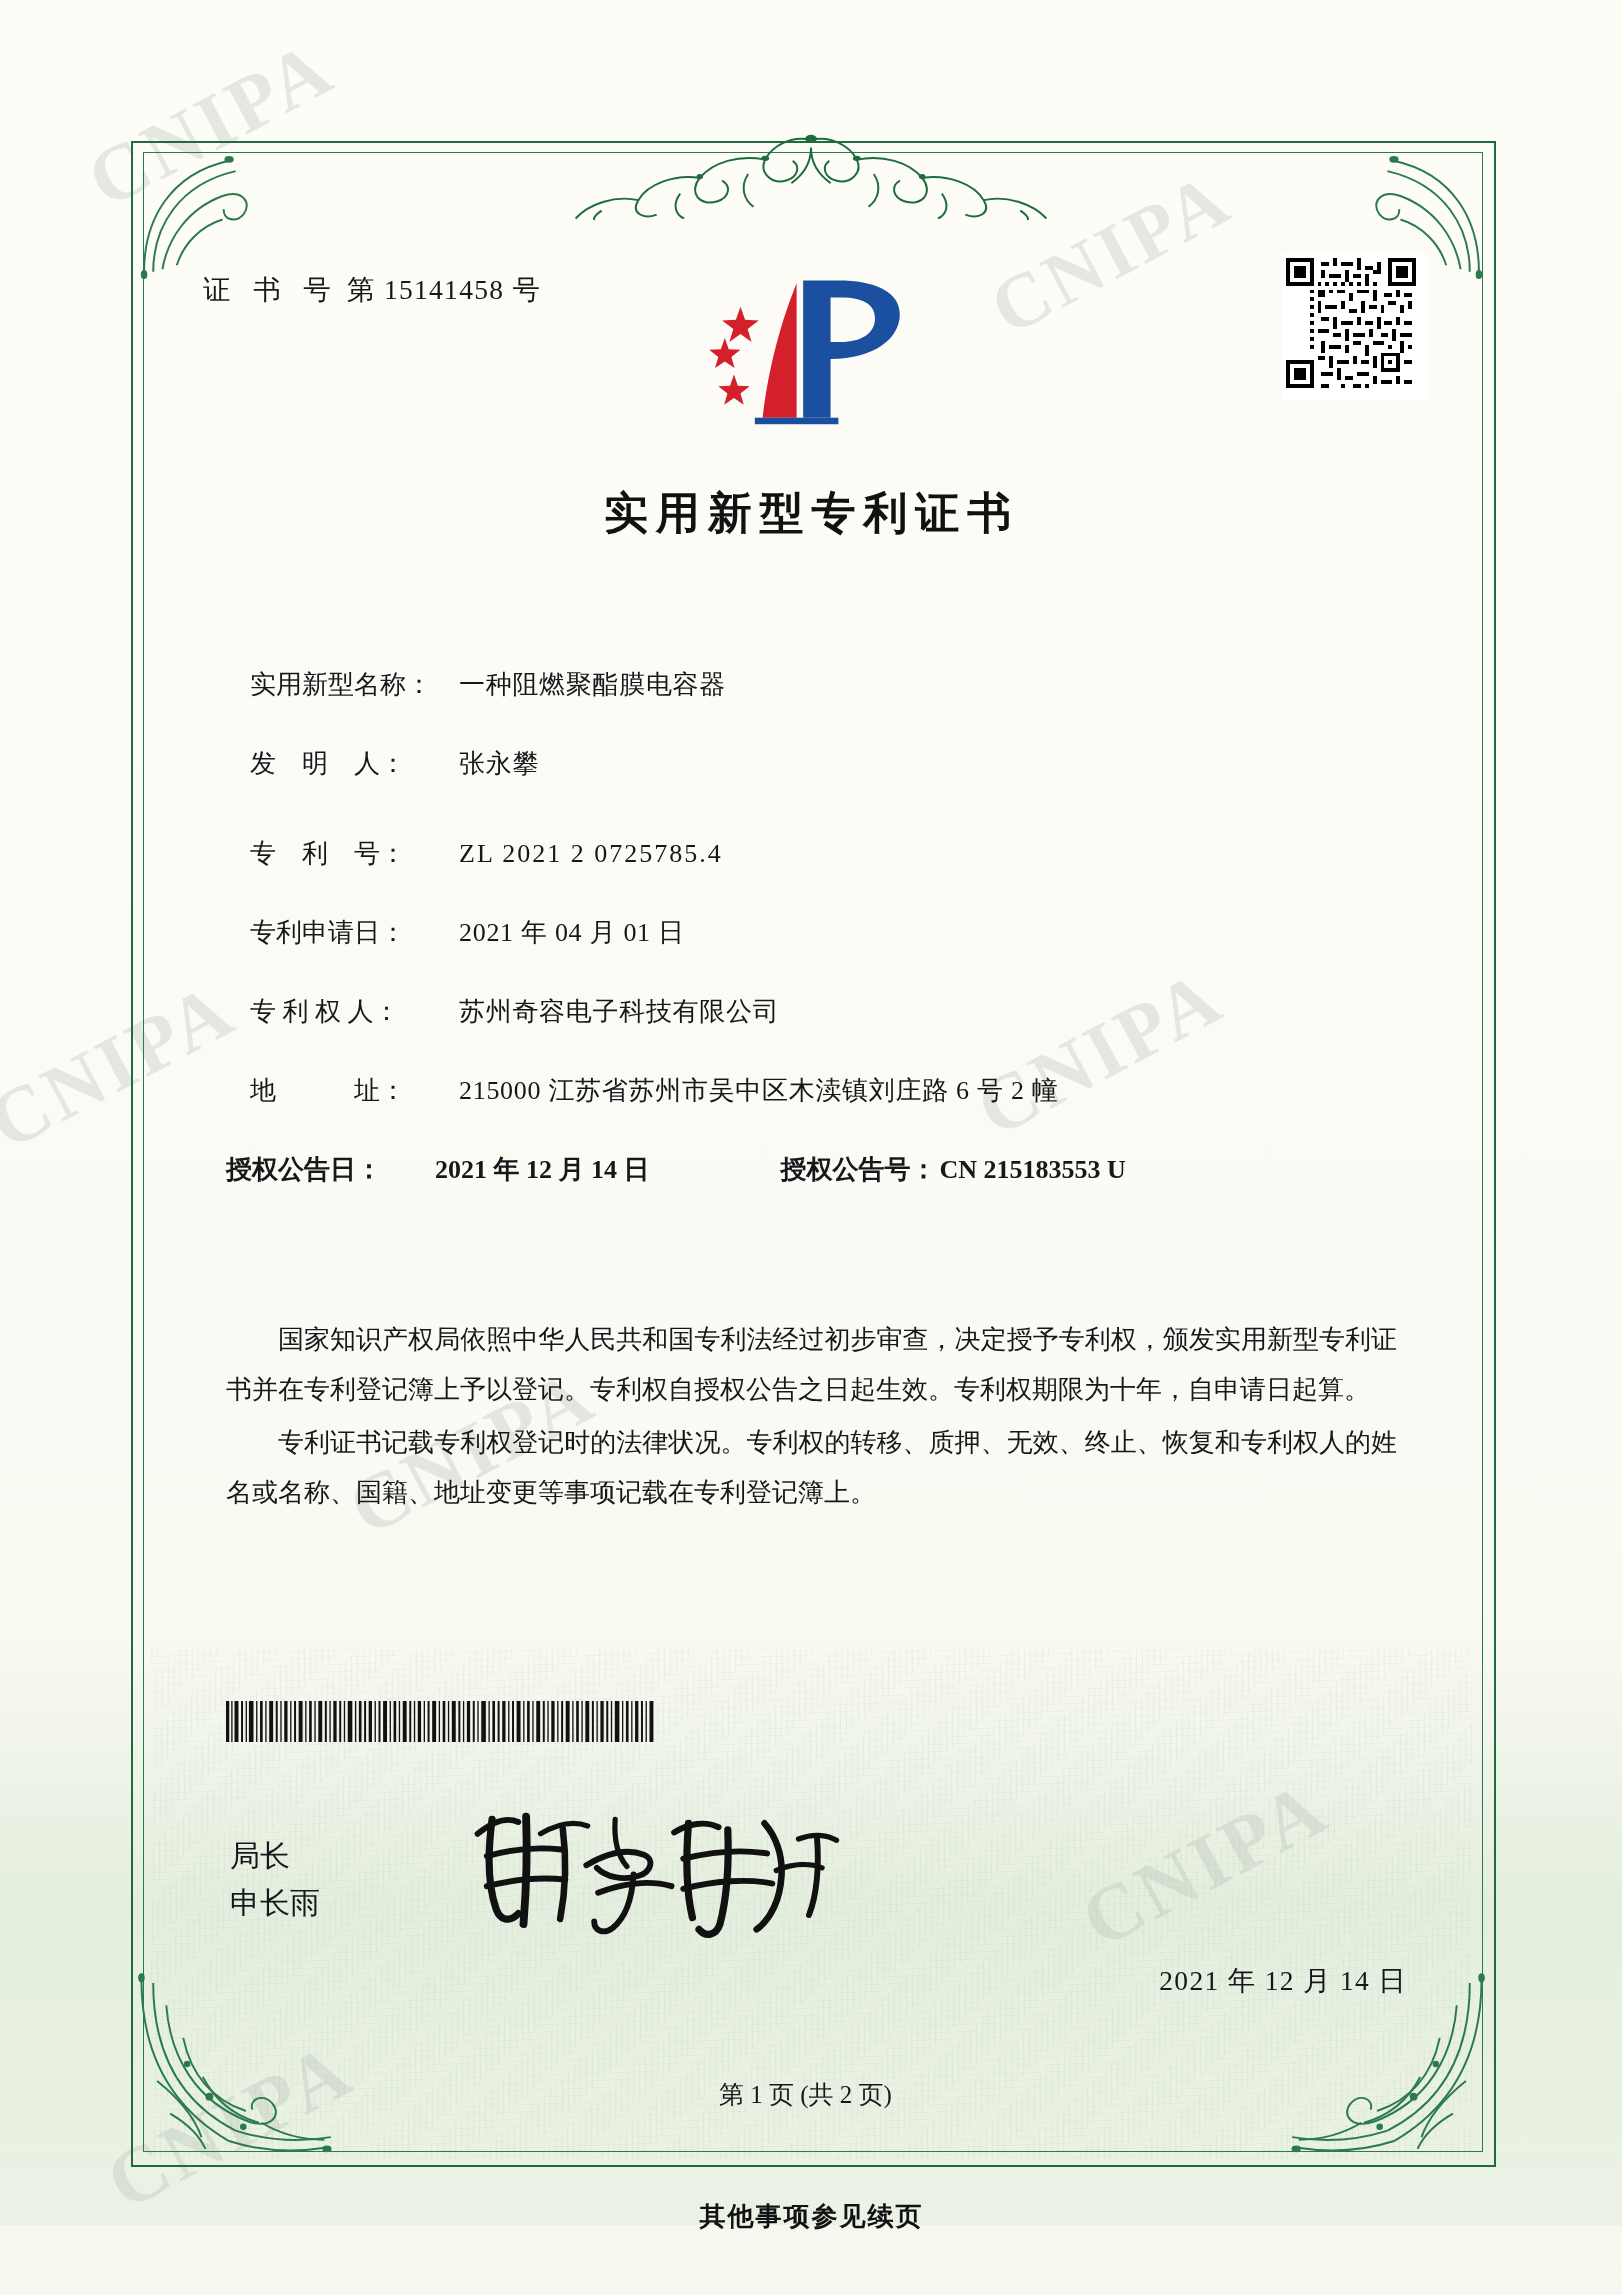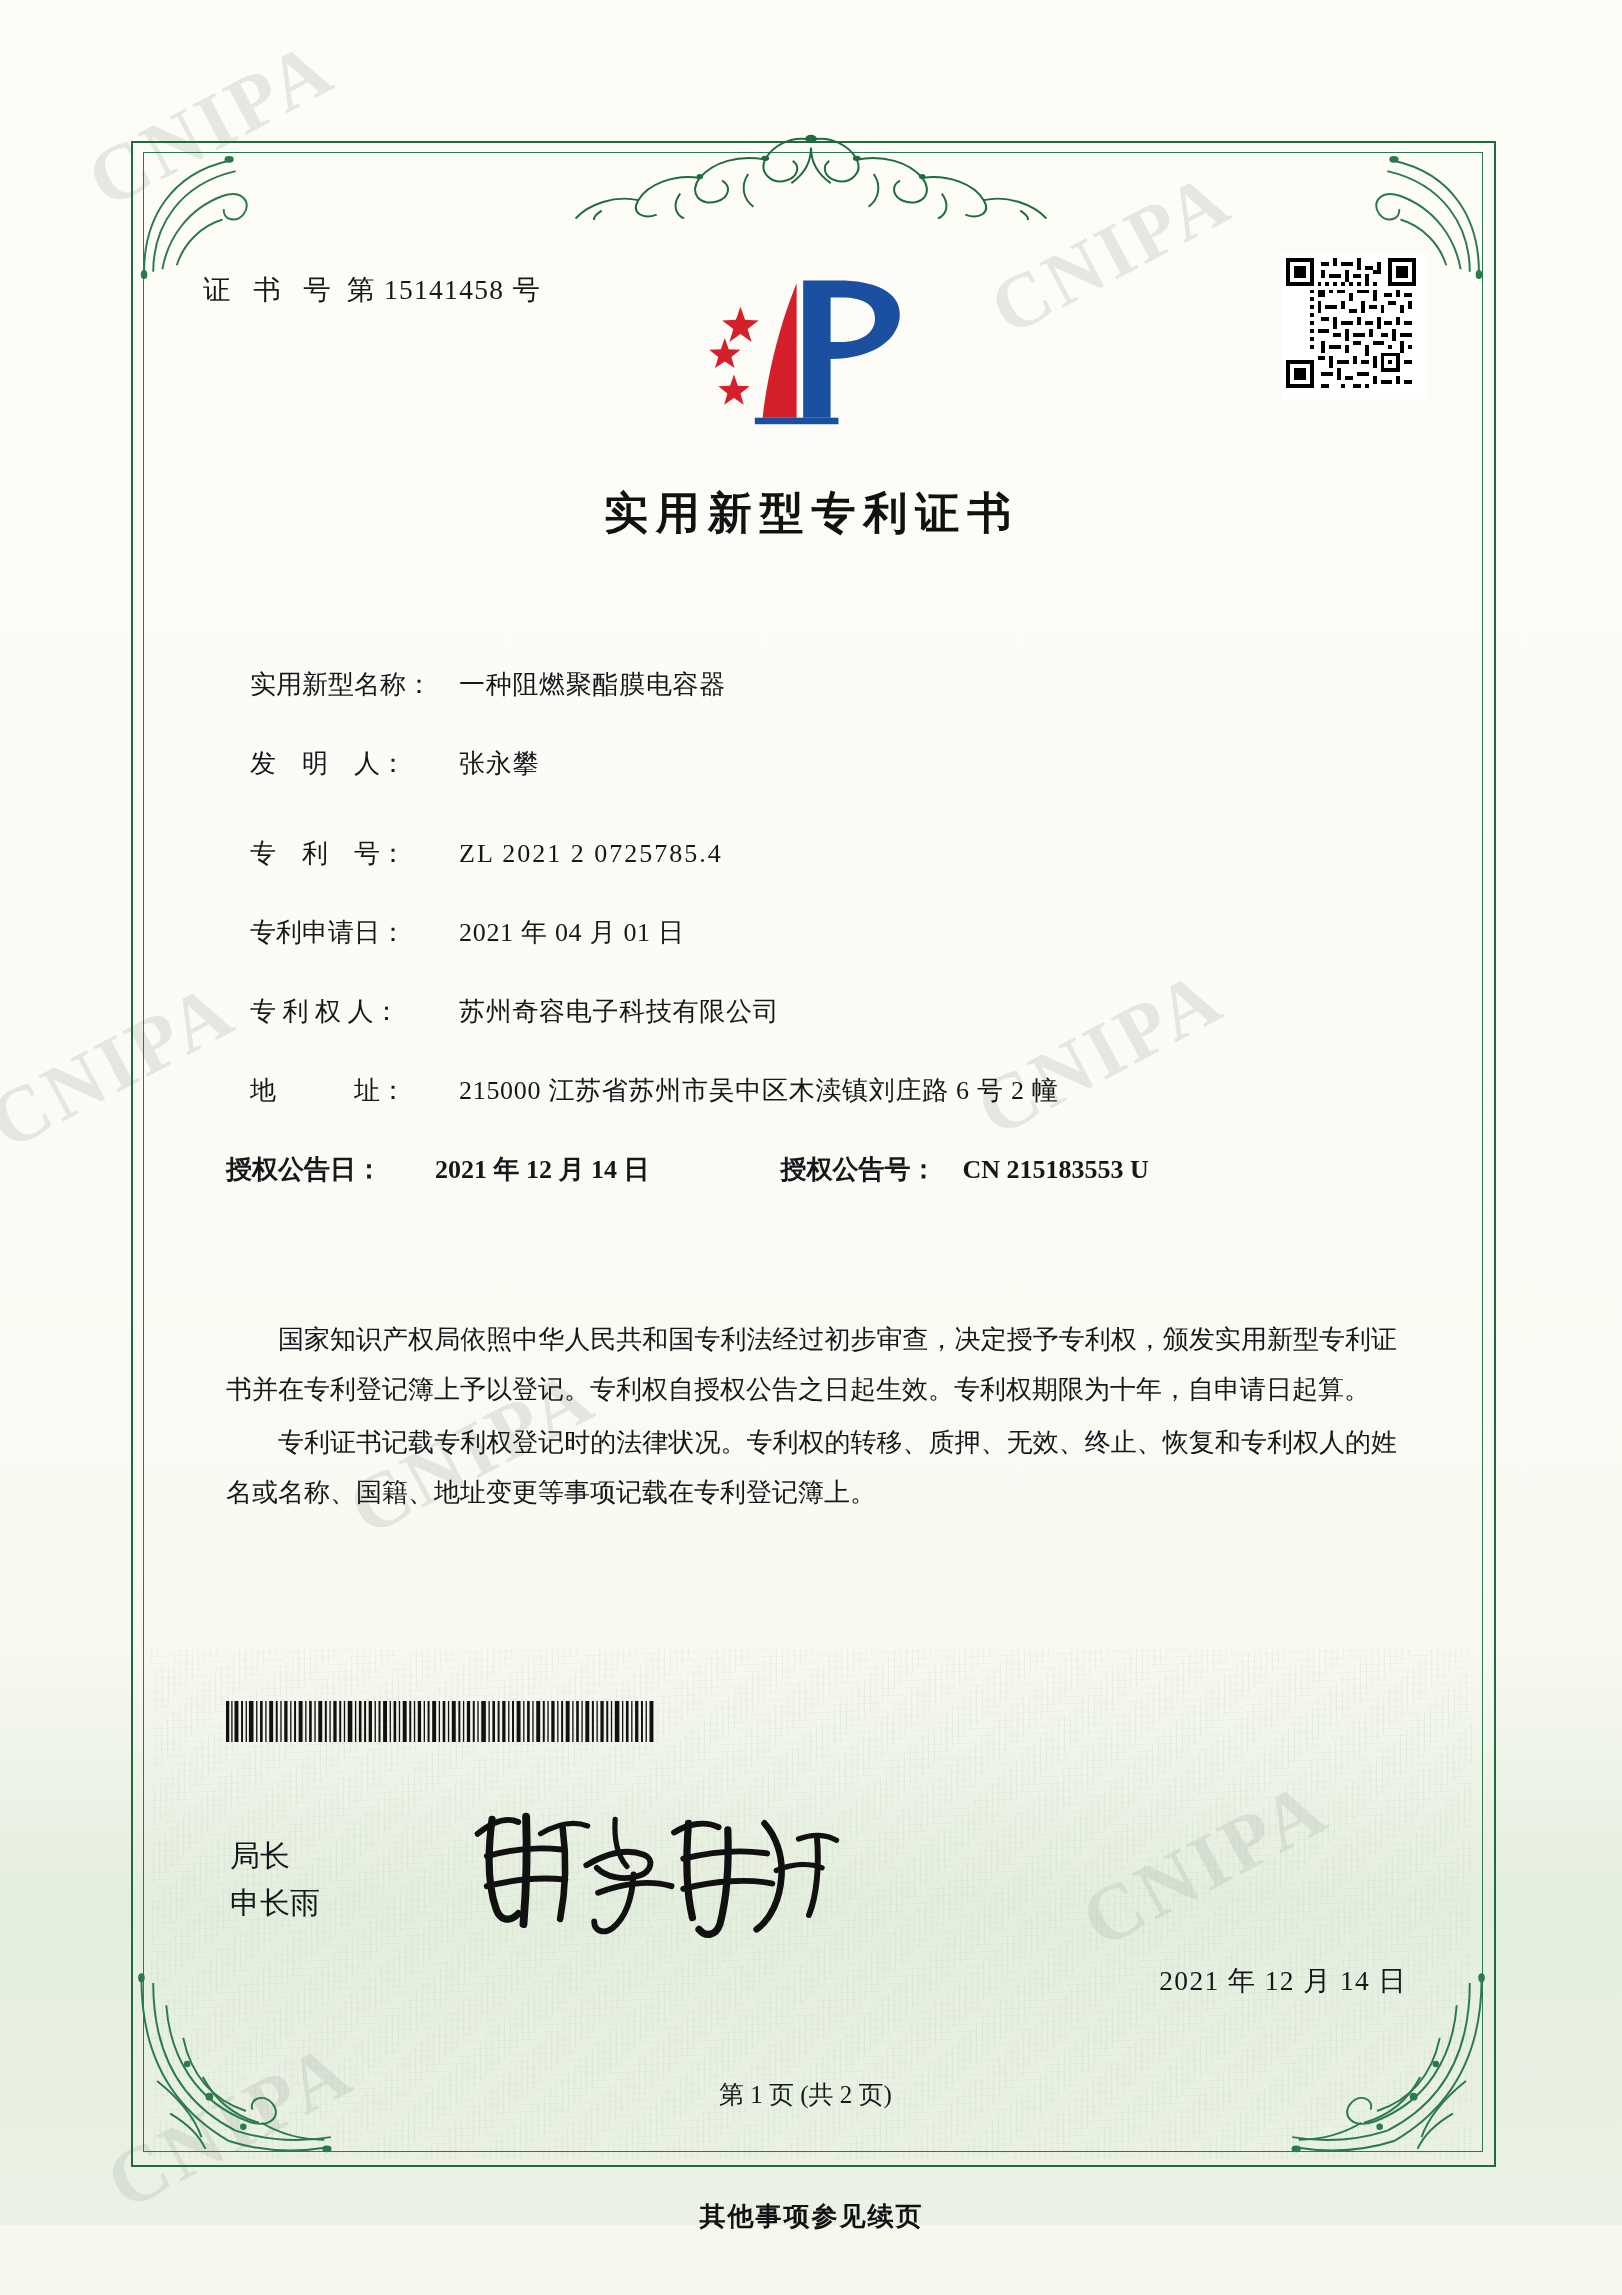--- a/index.html
+++ b/index.html
@@ -511,21 +511,21 @@
 
     <div class="row">
       <span class="label">地　　　址：</span>
       <span class="value">215000 江苏省苏州市吴中区木渎镇刘庄路 6 号 2 幢</span>
     </div>
 
     <div class="row-dual">
       <span class="label" style="width:209px;flex:0 0 209px;">授权公告日：</span>
       <span>2021 年 12 月 14 日</span>
       <span class="label2">授权公告号：</span>
-      <span style="margin-left:26px;">CN 215183553 U</span>
+      <span style="margin-left:3px;">CN 215183553 U</span>
     </div>
   </div>
 
   <div class="paras">
     <p>国家知识产权局依照中华人民共和国专利法经过初步审查，决定授予专利权，颁发实用新型专利证书并在专利登记簿上予以登记。专利权自授权公告之日起生效。专利权期限为十年，自申请日起算。</p>
     <p>专利证书记载专利权登记时的法律状况。专利权的转移、质押、无效、终止、恢复和专利权人的姓名或名称、国籍、地址变更等事项记载在专利登记簿上。</p>
   </div>
 
   <svg class="barcode" viewBox="0 0 660 62" preserveAspectRatio="none">
     <g fill="#111">

